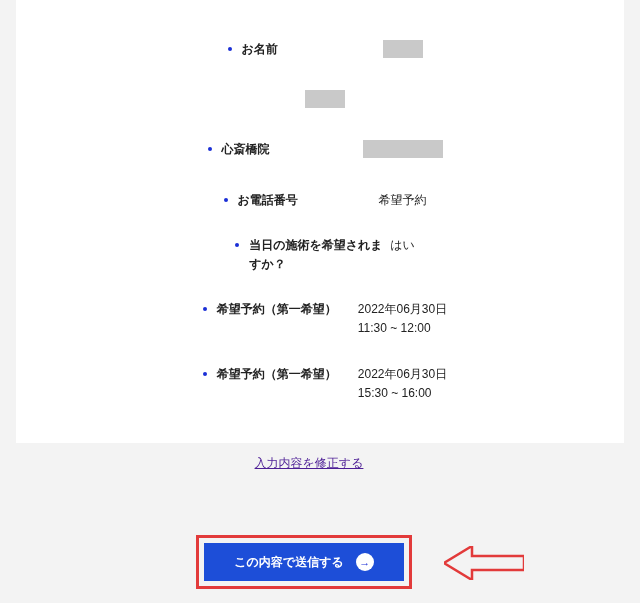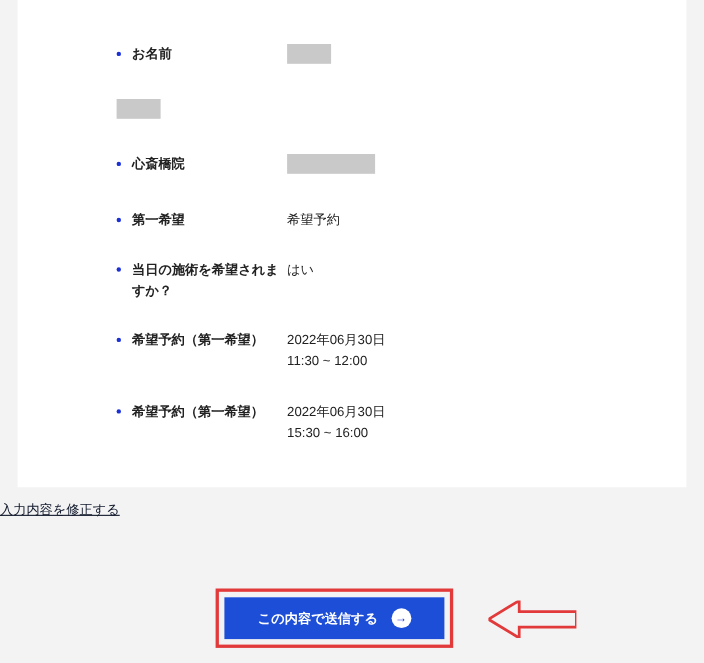--- a/index.html
+++ b/index.html
@@ -15,20 +15,21 @@
   }
   .card {
     background: #fff;
     margin: 0 16px 12px 16px;
     padding: 40px 80px 40px 90px;
   }
   .row {
     display: flex;
     align-items: flex-start;
     margin-bottom: 26px;
+    justify-content: center;
   }
   .row:last-child { margin-bottom: 0; }
   .label-cell {
     display: flex;
     align-items: flex-start;
     width: 155px;
     flex: 0 0 155px;
     font-weight: 700;
     font-size: 12px;
     line-height: 1.6;
@@ -48,24 +49,24 @@
   }
   .redacted {
     background: #c9c9c9;
     display: inline-block;
   }
   .red-sm { width: 40px; height: 18px; }
   .red-md { width: 80px; height: 18px; }
   .red-lg { width: 160px; height: 18px; }
   .edit-link {
     display: block;
-    text-align: left;
+    text-align: center;
     margin: 10px 22px 0 0;
     font-size: 12px;
-    color: #0f172a;
+    color: #4c1d95;
     text-decoration: underline;
     cursor: pointer;
   }
   .submit-wrap {
     position: absolute;
     left: 196px;
     top: 535px;
     width: 216px;
     height: 54px;
     border: 3px solid #e23a3a;
@@ -134,21 +135,21 @@
     <div class="value-cell">
       <span class="redacted red-md"></span>
     </div>
   </div>
 
 
 
   <div class="row">
     <div class="label-cell">
       <span class="bullet"></span>
-      <span>第一希望</span>
+      <span>お電話番号</span>
     </div>
     <div class="value-cell">希望予約</div>
   </div>
 
   <div class="row">
     <div class="label-cell">
       <span class="bullet"></span>
       <span>当日の施術を希望されますか？</span>
     </div>
     <div class="value-cell">はい</div>

